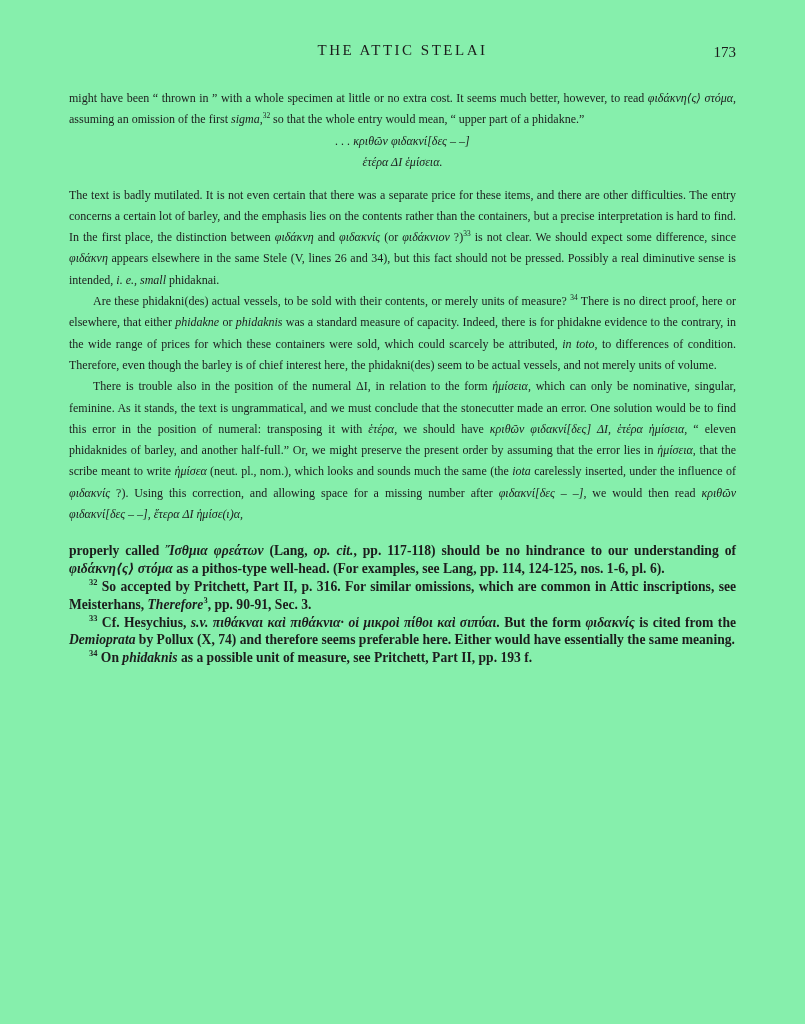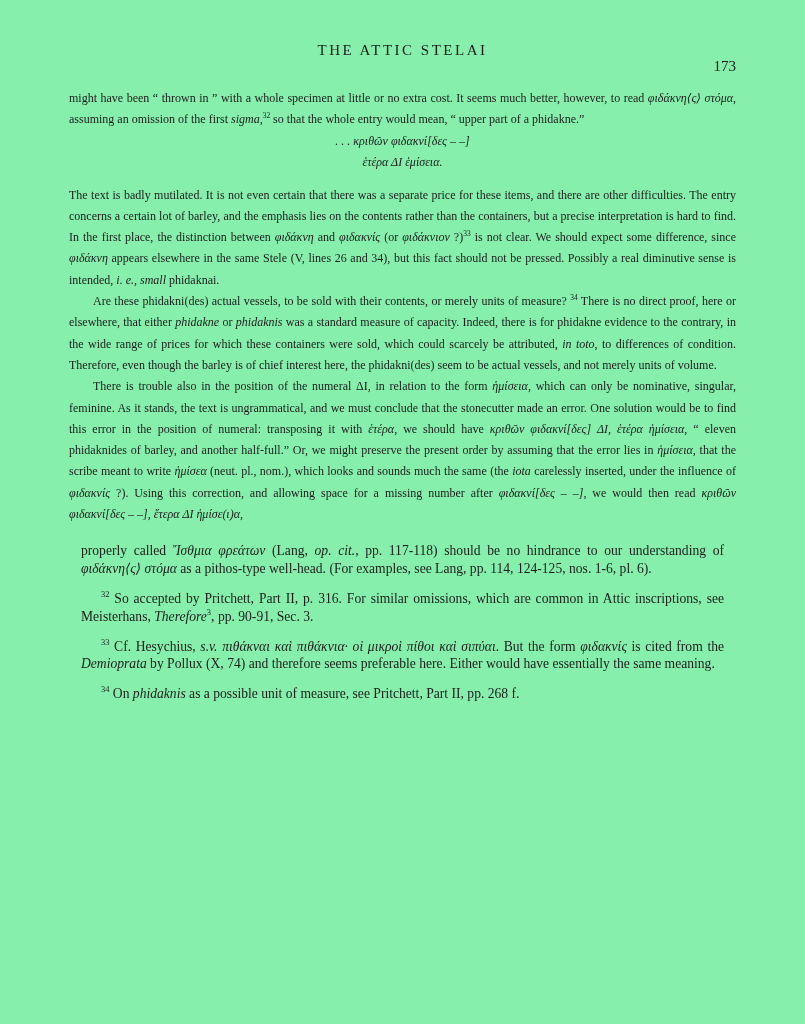--- a/index.html
+++ b/index.html
@@ -26,21 +26,21 @@
   }
   .running-title {
     position: absolute;
     left: 0; right: 0;
     text-align: center;
     letter-spacing: 2.5px;
   }
   .page-number {
     position: absolute;
     right: 0;
-    top: 16px;
+    top: 2px;
   }
   .body-text {
     font-size: 12px;
     line-height: 21.3px;
     text-align: justify;
   }
   .para { margin: 0; }
   .para.indent { text-indent: 24px; }
   .verse {
     margin: 0 0 11px 0;
@@ -54,21 +54,21 @@
     line-height: 0;
     vertical-align: super;
     font-style: normal;
   }
   .footnotes {
     margin-top: 17px;
     font-size: 13.6px;
     line-height: 17.8px;
     text-align: justify;
   }
-  .fn { margin: 12px; }
+  .fn { margin: 0; font-weight: bold; }
   .fn.indent { text-indent: 20px; }
 </style>
 </head>
 <body>
 
 <div class="page">
 
   <div class="header">
     <span class="running-title">THE ATTIC STELAI</span>
     <span class="page-number">173</span>
@@ -84,16 +84,16 @@
 
     <p class="para"><span class="run-r">The text is badly mutilated.  It is not even certain that there was a separate price for these items, and there are other difficulties.  The entry concerns a certain lot of barley, and the emphasis lies on the contents rather than the containers, but a precise interpretation is hard to find.  In the first place, the distinction between </span><span class="run-g">φιδάκνη</span><span class="run-r"> and </span><span class="run-g">φιδακνίς</span><span class="run-r"> (or </span><span class="run-g">φιδάκνιον</span><span class="run-r"> ?)</span><sup class="run-sup">33</sup><span class="run-r"> is not clear.  We should expect some difference, since </span><span class="run-g">φιδάκνη</span><span class="run-r"> appears elsewhere in the same Stele (V, lines 26 and 34), but this fact should not be pressed.  Possibly a real diminutive sense is intended, </span><span class="run-i">i. e., small</span><span class="run-r"> phidaknai.</span></p>
     <p class="para indent"><span class="run-r">Are these phidakni(des) actual vessels, to be sold with their contents, or merely units of measure? </span><sup class="run-sup">34</sup><span class="run-r">  There is no direct proof, here or elsewhere, that either </span><span class="run-i">phidakne</span><span class="run-r"> or </span><span class="run-i">phidaknis</span><span class="run-r"> was a standard measure of capacity.  Indeed, there is for phidakne evidence to the contrary, in the wide range of prices for which these containers were sold, which could scarcely be attributed, </span><span class="run-i">in toto</span><span class="run-r">, to differences of condition.  Therefore, even though the barley is of chief interest here, the phidakni(des) seem to be actual vessels, and not merely units of volume.</span></p>
     <p class="para indent"><span class="run-r">There is trouble also in the position of the numeral ΔΙ, in relation to the form </span><span class="run-g">ἡμίσεια</span><span class="run-r">, which can only be nominative, singular, feminine.  As it stands, the text is ungrammatical, and we must conclude that the stonecutter made an error.  One solution would be to find this error in the position of numeral: transposing it with </span><span class="run-g">ἑτέρα</span><span class="run-r">, we should have </span><span class="run-g">κριθῶν φιδακνί[δες] ΔΙ, ἑτέρα ἡμίσεια</span><span class="run-r">, “ eleven phidaknides of barley, and another half-full.”  Or, we might preserve the present order by assuming that the error lies in </span><span class="run-g">ἡμίσεια</span><span class="run-r">, that the scribe meant to write </span><span class="run-g">ἡμίσεα</span><span class="run-r"> (neut. pl., nom.), which looks and sounds much the same (the </span><span class="run-i">iota</span><span class="run-r"> carelessly inserted, under the influence of </span><span class="run-g">φιδακνίς</span><span class="run-r"> ?).  Using this correction, and allowing space for a missing number after </span><span class="run-g">φιδακνί[δες – –]</span><span class="run-r">, we would then read </span><span class="run-g">κριθῶν φιδακνί[δες – –], ἕτερα ΔΙ ἡμίσε(ι)α,</span></p>
   </div>
 
   <div class="footnotes">
     <p class="fn"><span class="run-r">properly called </span><span class="run-g">Ἴσθμια φρεάτων</span><span class="run-r"> (Lang, </span><span class="run-i">op. cit.</span><span class="run-r">, pp. 117-118) should be no hindrance to our understanding of </span><span class="run-g">φιδάκνη⟨ς⟩ στόμα</span><span class="run-r"> as a pithos-type well-head.  (For examples, see Lang, pp. 114, 124-125, nos. 1-6, pl. 6).</span></p>
     <p class="fn indent"><sup class="run-sup">32</sup><span class="run-r"> So accepted by Pritchett, Part II, p. 316.  For similar omissions, which are common in Attic inscriptions, see Meisterhans, </span><span class="run-i">Therefore</span><sup class="run-sup">3</sup><span class="run-r">, pp. 90-91, Sec. 3.</span></p>
     <p class="fn indent"><sup class="run-sup">33</sup><span class="run-r"> Cf. Hesychius, </span><span class="run-i">s.v.</span><span class="run-r"> </span><span class="run-g">πιθάκναι καὶ πιθάκνια· οἱ μικροὶ πίθοι καὶ σιπύαι</span><span class="run-r">.  But the form </span><span class="run-g">φιδακνίς</span><span class="run-r"> is cited from the </span><span class="run-i">Demioprata</span><span class="run-r"> by Pollux (X, 74) and therefore seems preferable here.  Either would have essentially the same meaning.</span></p>
-    <p class="fn indent"><sup class="run-sup">34</sup><span class="run-r"> On </span><span class="run-i">phidaknis</span><span class="run-r"> as a possible unit of measure, see Pritchett, Part II, pp. 268 f.</span></p>
+    <p class="fn indent"><sup class="run-sup">34</sup><span class="run-r"> On </span><span class="run-i">phidaknis</span><span class="run-r"> as a possible unit of measure, see Pritchett, Part II, pp. 193 f.</span></p>
   </div>
 
 </div>
 
 </body></html>

